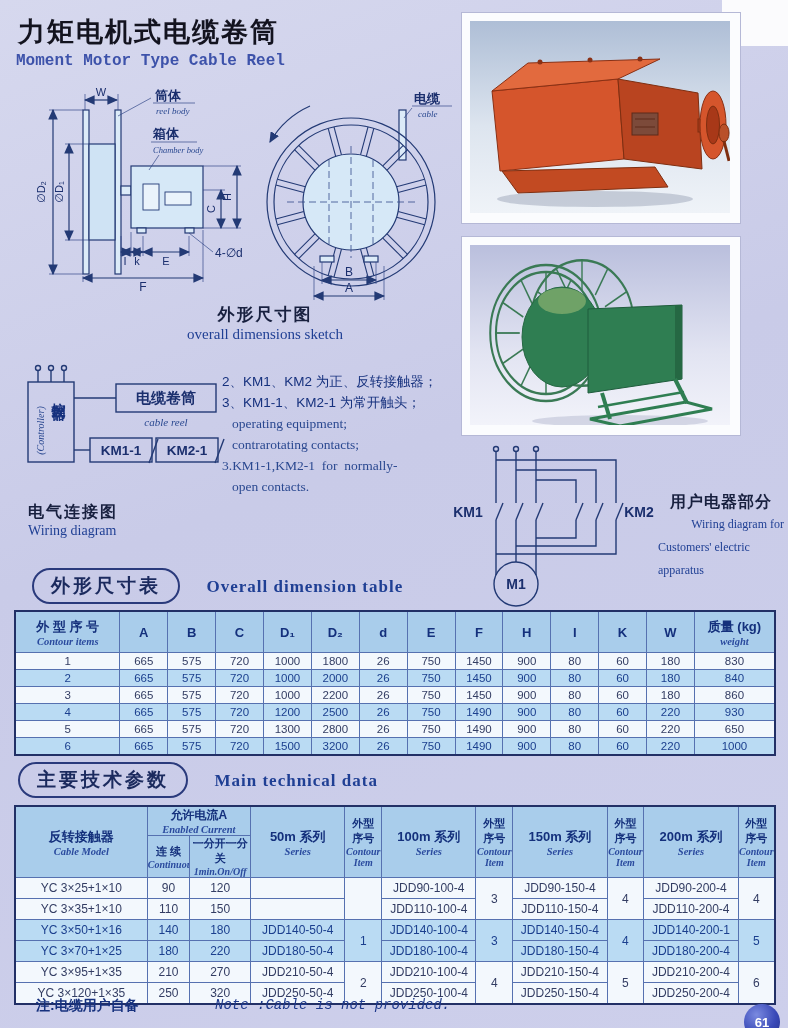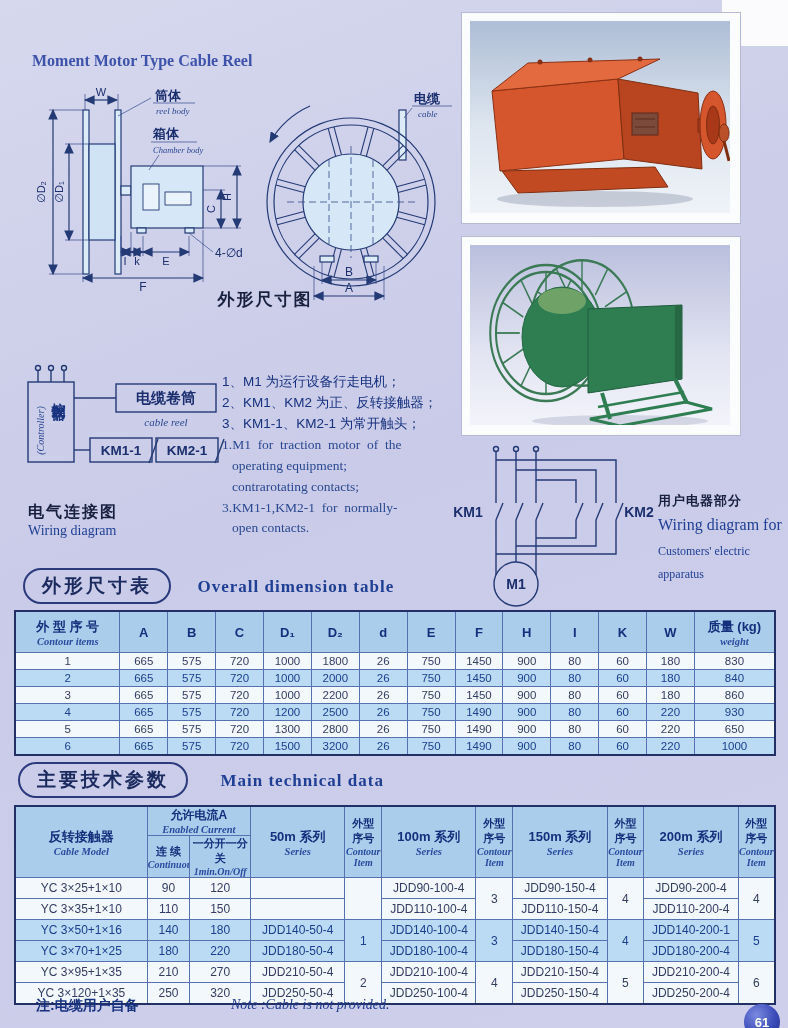--- a/index.html
+++ b/index.html
@@ -1,20 +1,20 @@
 <!DOCTYPE html>
 <html><head>
 <meta charset="utf-8">
 <style>
   html,body{margin:0;padding:0;background:#ffffff;}
   #page{position:relative;width:788px;height:1028px;overflow:hidden;
     background:linear-gradient(160deg,#d6d8ee 0%,#c9cbe8 45%,#cdcfeb 100%);
     font-family:"Liberation Sans","DejaVu Sans",sans-serif;color:#1b2f6e;}
   .abs{position:absolute;}
-  .serif{font-family:Liberation Serif, serif;margin-left:16px;}
+  .serif{font-family:Liberation Mono, monospace;}
   
   #title{left:18px;top:14px;font-size:27px;font-weight:bold;color:#13131f;letter-spacing:2px;}
   #subtitle{left:16px;top:52px;font-size:16px;font-weight:bold;color:#3d52aa;}
   #corner{right:0;top:0;width:66px;height:46px;background:#fbfbfd;}
   
   .photo{background:#fbfcfe;padding:8px;box-sizing:border-box;box-shadow:0 0 0 1px #b5b8d6;}
   
   .cap-zh{font-size:17px;font-weight:bold;color:#18203f;letter-spacing:2px;}
   .cap-en{font-size:14px;color:#1f3f94;font-family:"Liberation Serif","DejaVu Serif",serif;}
   
@@ -54,20 +54,21 @@
   svg .ln{stroke:#233a75;stroke-width:1.2;fill:none;}
   svg .thin{stroke:#34498a;stroke-width:0.7;fill:none;}
   svg .fillA{fill:#dcebf8;stroke:#233a75;stroke-width:1.2;}
   svg .fillB{fill:#cfe3f4;stroke:#233a75;stroke-width:1.2;}
 </style>
 </head>
 <body>
 
 <div id="page">
   <div class="abs" id="corner"></div>
+  <div class="abs" id="title">力矩电机式电缆卷筒</div>
   <div class="abs serif" id="subtitle">Moment Motor Type Cable Reel</div>
 
   <svg class="abs" style="left:25px;top:86px;" width="235" height="215" viewBox="0 0 235 215">
     <defs>
       <marker id="ah1" markerWidth="9" markerHeight="8" refX="8" refY="4" orient="auto-start-reverse">
         <path d="M0,0 L9,4 L0,8 z" fill="#233a75"></path>
       </marker>
     </defs>
 
     <rect class="fillA" x="58" y="24" width="6" height="164"></rect>
@@ -209,22 +210,23 @@
     <line class="thin" x1="66" y1="172" x2="66" y2="194"></line>
       <line class="thin" x1="120" y1="172" x2="120" y2="194"></line>
     <text x="93" y="186" font-size="12" text-anchor="middle">B</text>
     <line class="ln" x1="66" y1="190" x2="120" y2="190" marker-start="url(#ah2)" marker-end="url(#ah2)"></line>
     <line class="thin" x1="58" y1="176" x2="58" y2="210"></line>
       <line class="thin" x1="128" y1="176" x2="128" y2="210"></line>
     <text x="93" y="202" font-size="12" text-anchor="middle">A</text>
     <line class="ln" x1="58" y1="206" x2="128" y2="206" marker-start="url(#ah2)" marker-end="url(#ah2)"></line>
   </svg>
 
-  <div class="abs" style="left:150px;top:288px;width:230px;text-align:center;">
+  <div class="abs" style="left:150px;top:303px;width:230px;text-align:center;">
     <div class="cap-zh">外形尺寸图</div>
+    <div class="cap-en" style="font-size:15px;">overall dimensions sketch</div>
   </div>
 
   <div class="abs photo" style="left:462px;top:13px;width:278px;height:210px;">
     <svg width="260" height="192" viewBox="0 0 260 192">
       <defs>
         <linearGradient id="pbg1" x1="0" y1="0" x2="0" y2="1">
           <stop offset="0" stop-color="#aebed6"></stop>
             <stop offset="0.55" stop-color="#dde5ef"></stop>
             <stop offset="1" stop-color="#eff3f8"></stop>
         </linearGradient>
@@ -324,24 +326,22 @@
     <text x="169" y="95" font-size="13.5" font-weight="bold" text-anchor="middle">KM2-1</text>
   </svg>
   <div class="abs vtext" style="left:50px;top:392px;">控制器</div>
   <div class="abs vtext-rot" style="left:-5px;top:425px;width:90px;">(Controller)</div>
   <div class="abs" style="left:28px;top:502px;width:180px;text-align:left;">
     <div class="cap-zh" style="font-size:16px;">电气连接图</div>
     <div class="cap-en">Wiring diagram</div>
   </div>
 
   <div class="abs" id="notes">
-    <div class="zh">1、M1 为运行设备行走电机；</div>
     <div class="zh">2、KM1、KM2 为正、反转接触器；</div>
     <div class="zh">3、KM1-1、KM2-1 为常开触头；</div>
-    <div class="en">1.M1  for  traction  motor  of  the</div>
     <div class="en ind">operating equipment;</div>
     <div class="en ind">contrarotating contacts;</div>
     <div class="en">3.KM1-1,KM2-1  for  normally-</div>
     <div class="en ind">open contacts.</div>
   </div>
 
   <svg class="abs" style="left:446px;top:440px;" width="215" height="170" viewBox="0 0 215 170">
     <g stroke="#233a75" stroke-width="1.4" fill="none">
       <circle cx="50" cy="9" r="2.5"></circle>
         <circle cx="70" cy="9" r="2.5"></circle>
@@ -378,27 +378,27 @@
       <line x1="50" y1="92" x2="50" y2="135"></line>
         <line x1="70" y1="92" x2="70" y2="122"></line>
         <line x1="90" y1="92" x2="90" y2="135"></line>
       <circle cx="70" cy="144" r="22"></circle>
     </g>
     <text x="22" y="77" font-size="14" font-weight="bold" text-anchor="middle">KM1</text>
     <text x="193" y="77" font-size="14" font-weight="bold" text-anchor="middle">KM2</text>
     <text x="70" y="149" font-size="14" font-weight="bold" text-anchor="middle">M1</text>
   </svg>
   <div class="abs" style="left:658px;top:492px;width:126px;">
-    <div class="cap-zh" style="font-size:13px;letter-spacing:1px;">用户电器部分</div>
-    <div class="cap-en" style="font-size:16px;line-height:1.9;">Wiring  diagram  for</div>
+    <div class="cap-zh" style="font-size:16px;letter-spacing:1px;text-align:center;">用户电器部分</div>
+    <div class="cap-en" style="font-size:12px;line-height:1.9;text-align:right;">Wiring  diagram  for</div>
     <div class="cap-en" style="font-size:12px;line-height:1.9;">Customers'  electric</div>
     <div class="cap-en" style="font-size:12px;line-height:1.9;">apparatus</div>
   </div>
 
-  <div class="abs" style="left:23px;top:568px;">
+  <div class="abs" style="left:32px;top:568px;">
     <span class="pill">外形尺寸表</span>
     <span class="sec-en" style="margin-left:22px;">Overall  dimension  table</span>
   </div>
   <table class="abs" id="dim-table" style="left:14px;top:610px;">
     <colgroup>
       <col style="width:13.8%">
         <col style="width:6.3%">
         <col style="width:6.3%">
         <col style="width:6.3%">
       <col style="width:6.3%">
@@ -555,21 +555,21 @@
           <td>80</td>
           <td>60</td>
           <td>220</td>
           <td>1000</td>
         </tr>
       </tbody>
   </table>
 
   <div class="abs" style="left:18px;top:762px;">
     <span class="pill">主要技术参数</span>
-    <span class="sec-en" style="margin-left:28px;">Main  technical  data</span>
+    <span class="sec-en" style="margin-left:22px;">Main  technical  data</span>
   </div>
   <table class="abs" id="tech-table" style="left:14px;top:805px;">
     <colgroup>
       <col style="width:17.4%">
         <col style="width:5.6%">
         <col style="width:8%">
       <col style="width:12.4%">
         <col style="width:4.85%">
         <col style="width:12.4%">
         <col style="width:4.85%">

